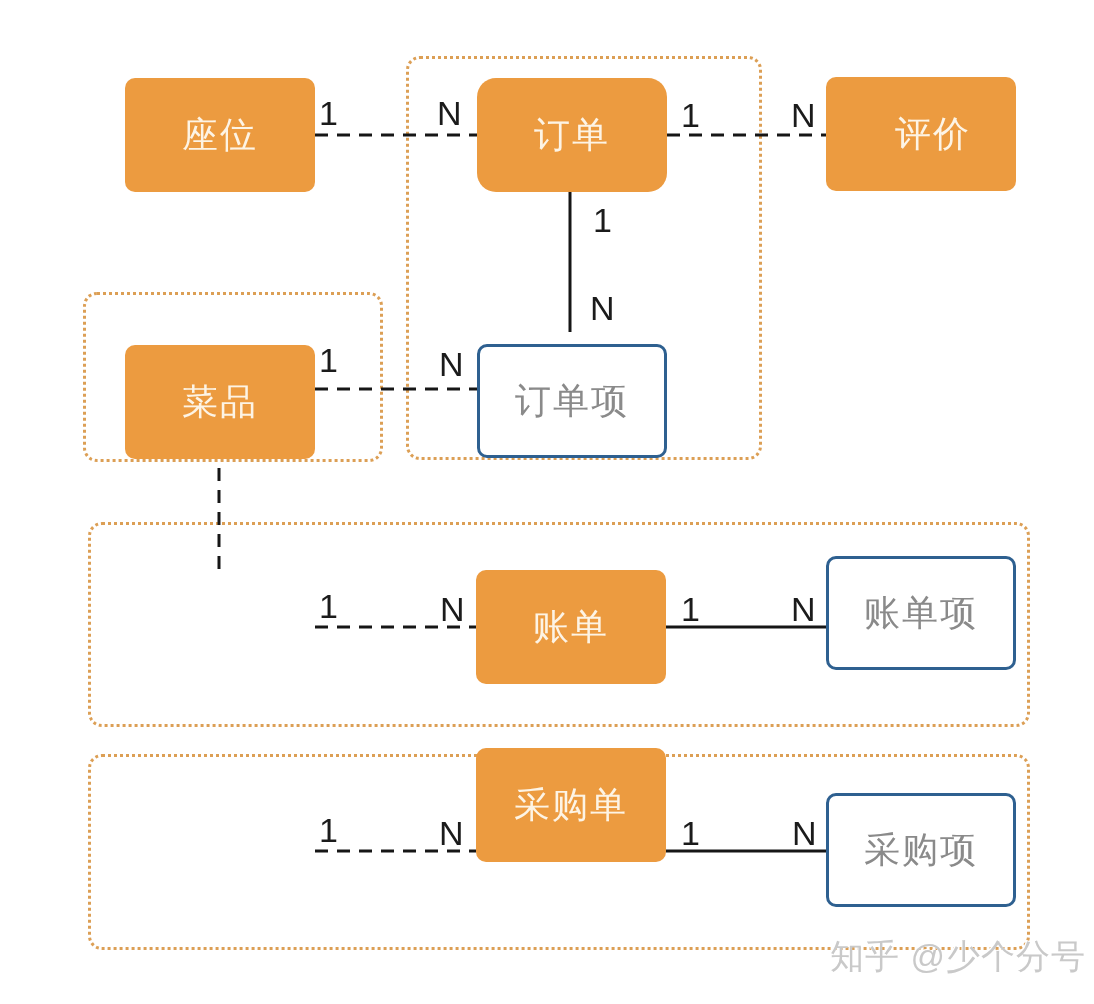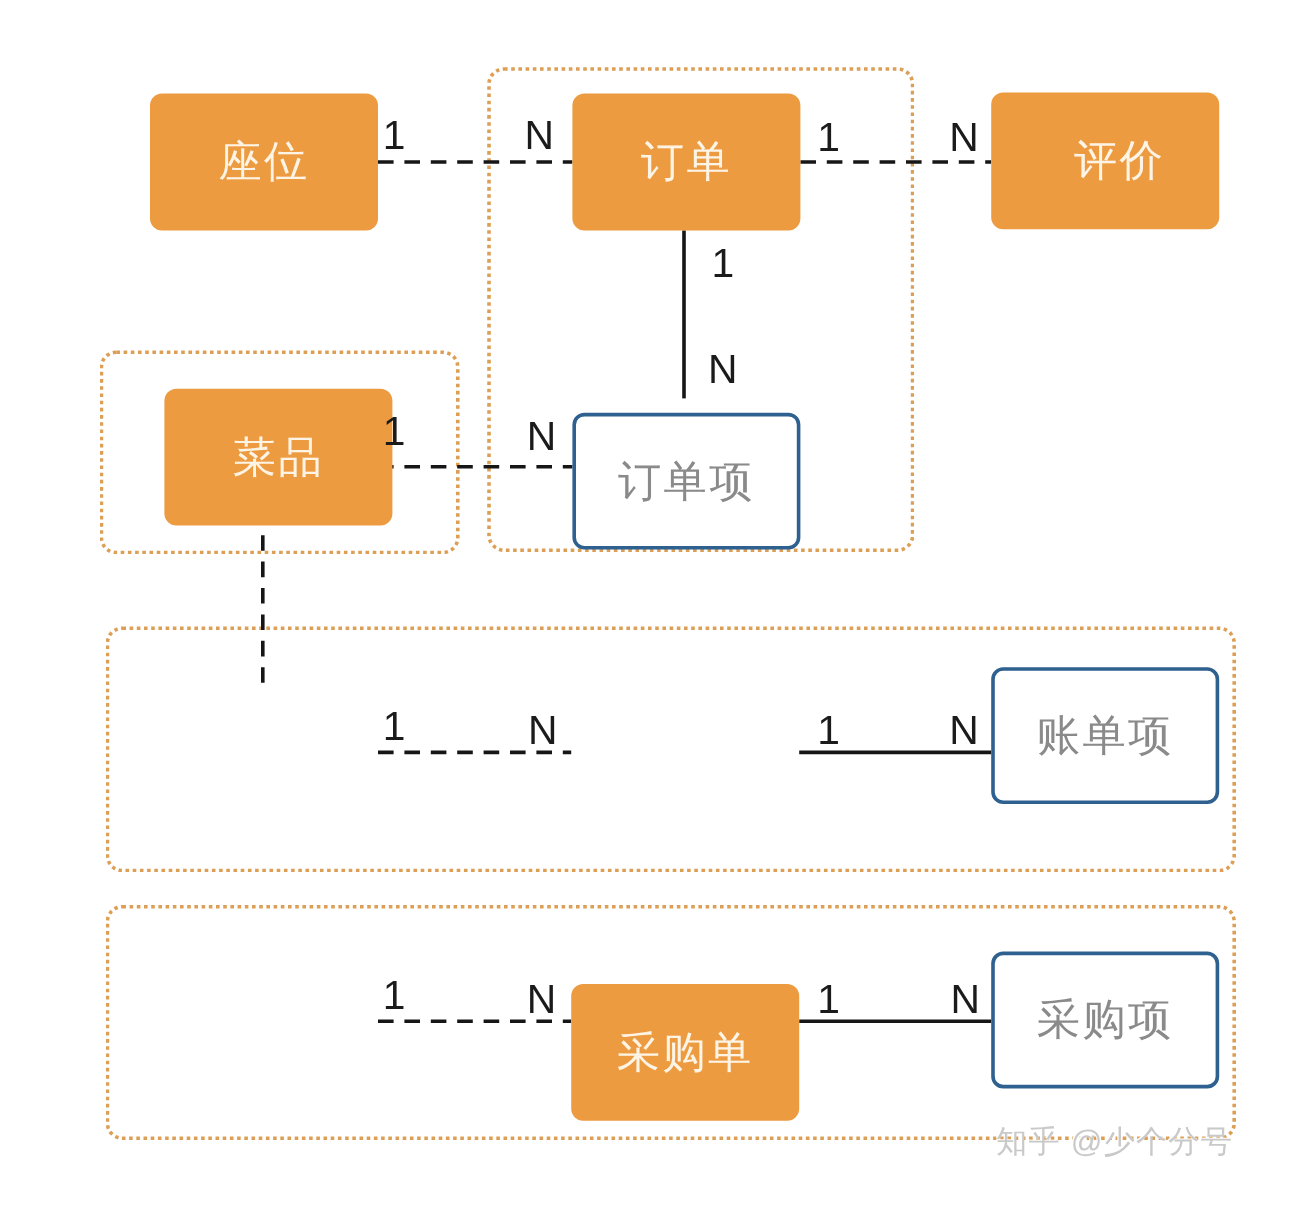--- a/index.html
+++ b/index.html
@@ -58,21 +58,21 @@
   .card {
     position: absolute;
     font-size: 34px;
     color: var(--card-text, #1B1B1B);
     line-height: 1;
   }
   .watermark {
     position: absolute;
     left: 830px;
     top: 934px;
-    font-size: 26px;
+    font-size: 34px;
     letter-spacing: 1px;
     color: var(--watermark-text, #C9C9C9);
     text-shadow: -1px -1px 0 #ffffff;
     white-space: nowrap;
   }
 </style>
 </head>
 <body>
 
 <div id="canvas">
@@ -88,26 +88,27 @@
     <line class="solid" x1="570" y1="192" x2="570" y2="332"></line>
     <line class="dash" x1="315" y1="389" x2="477" y2="389"></line>
     <line class="dash" x1="219" y1="446" x2="219" y2="571"></line>
     <line class="dash" x1="315" y1="627" x2="476" y2="627"></line>
     <line class="solid" x1="666" y1="627" x2="826" y2="627"></line>
     <line class="dash" x1="315" y1="851" x2="476" y2="851"></line>
     <line class="solid" x1="666" y1="851" x2="826" y2="851"></line>
   </svg>
 
   <div class="entity" style="left:125px; top:78px;">座位</div>
-  <div class="entity" style="left:477px; top:78px;">订单</div>
+  <div class="entity" style="left:477px; top:78px;border-radius:19px;">订单</div>
   <div class="entity" style="left:826px; top:77px;padding-left:24px;">评价</div>
-  <div class="entity" style="left:125px; top:324px;margin-left:12px;">菜品</div>
+  <div class="entity" style="left:125px; top:345px;">菜品</div>
   <div class="entity item" style="left:477px; top:344px;">订单项</div>
+  <div class="entity" style="left:476px; top:570px;">账单</div>
   <div class="entity item" style="left:826px; top:556px;">账单项</div>
-  <div class="entity" style="left:476px; top:820px;">采购单</div>
+  <div class="entity" style="left:476px; top:748px;">采购单</div>
   <div class="entity item" style="left:826px; top:793px;">采购项</div>
 
   <div class="card" style="left:319px; top:96px;">1</div>
   <div class="card" style="left:437px; top:96px;">N</div>
   <div class="card" style="left:681px; top:98px;">1</div>
   <div class="card" style="left:791px; top:98px;">N</div>
   <div class="card" style="left:593px; top:203px;">1</div>
   <div class="card" style="left:590px; top:291px;">N</div>
   <div class="card" style="left:319px; top:343px;">1</div>
   <div class="card" style="left:439px; top:347px;">N</div>

